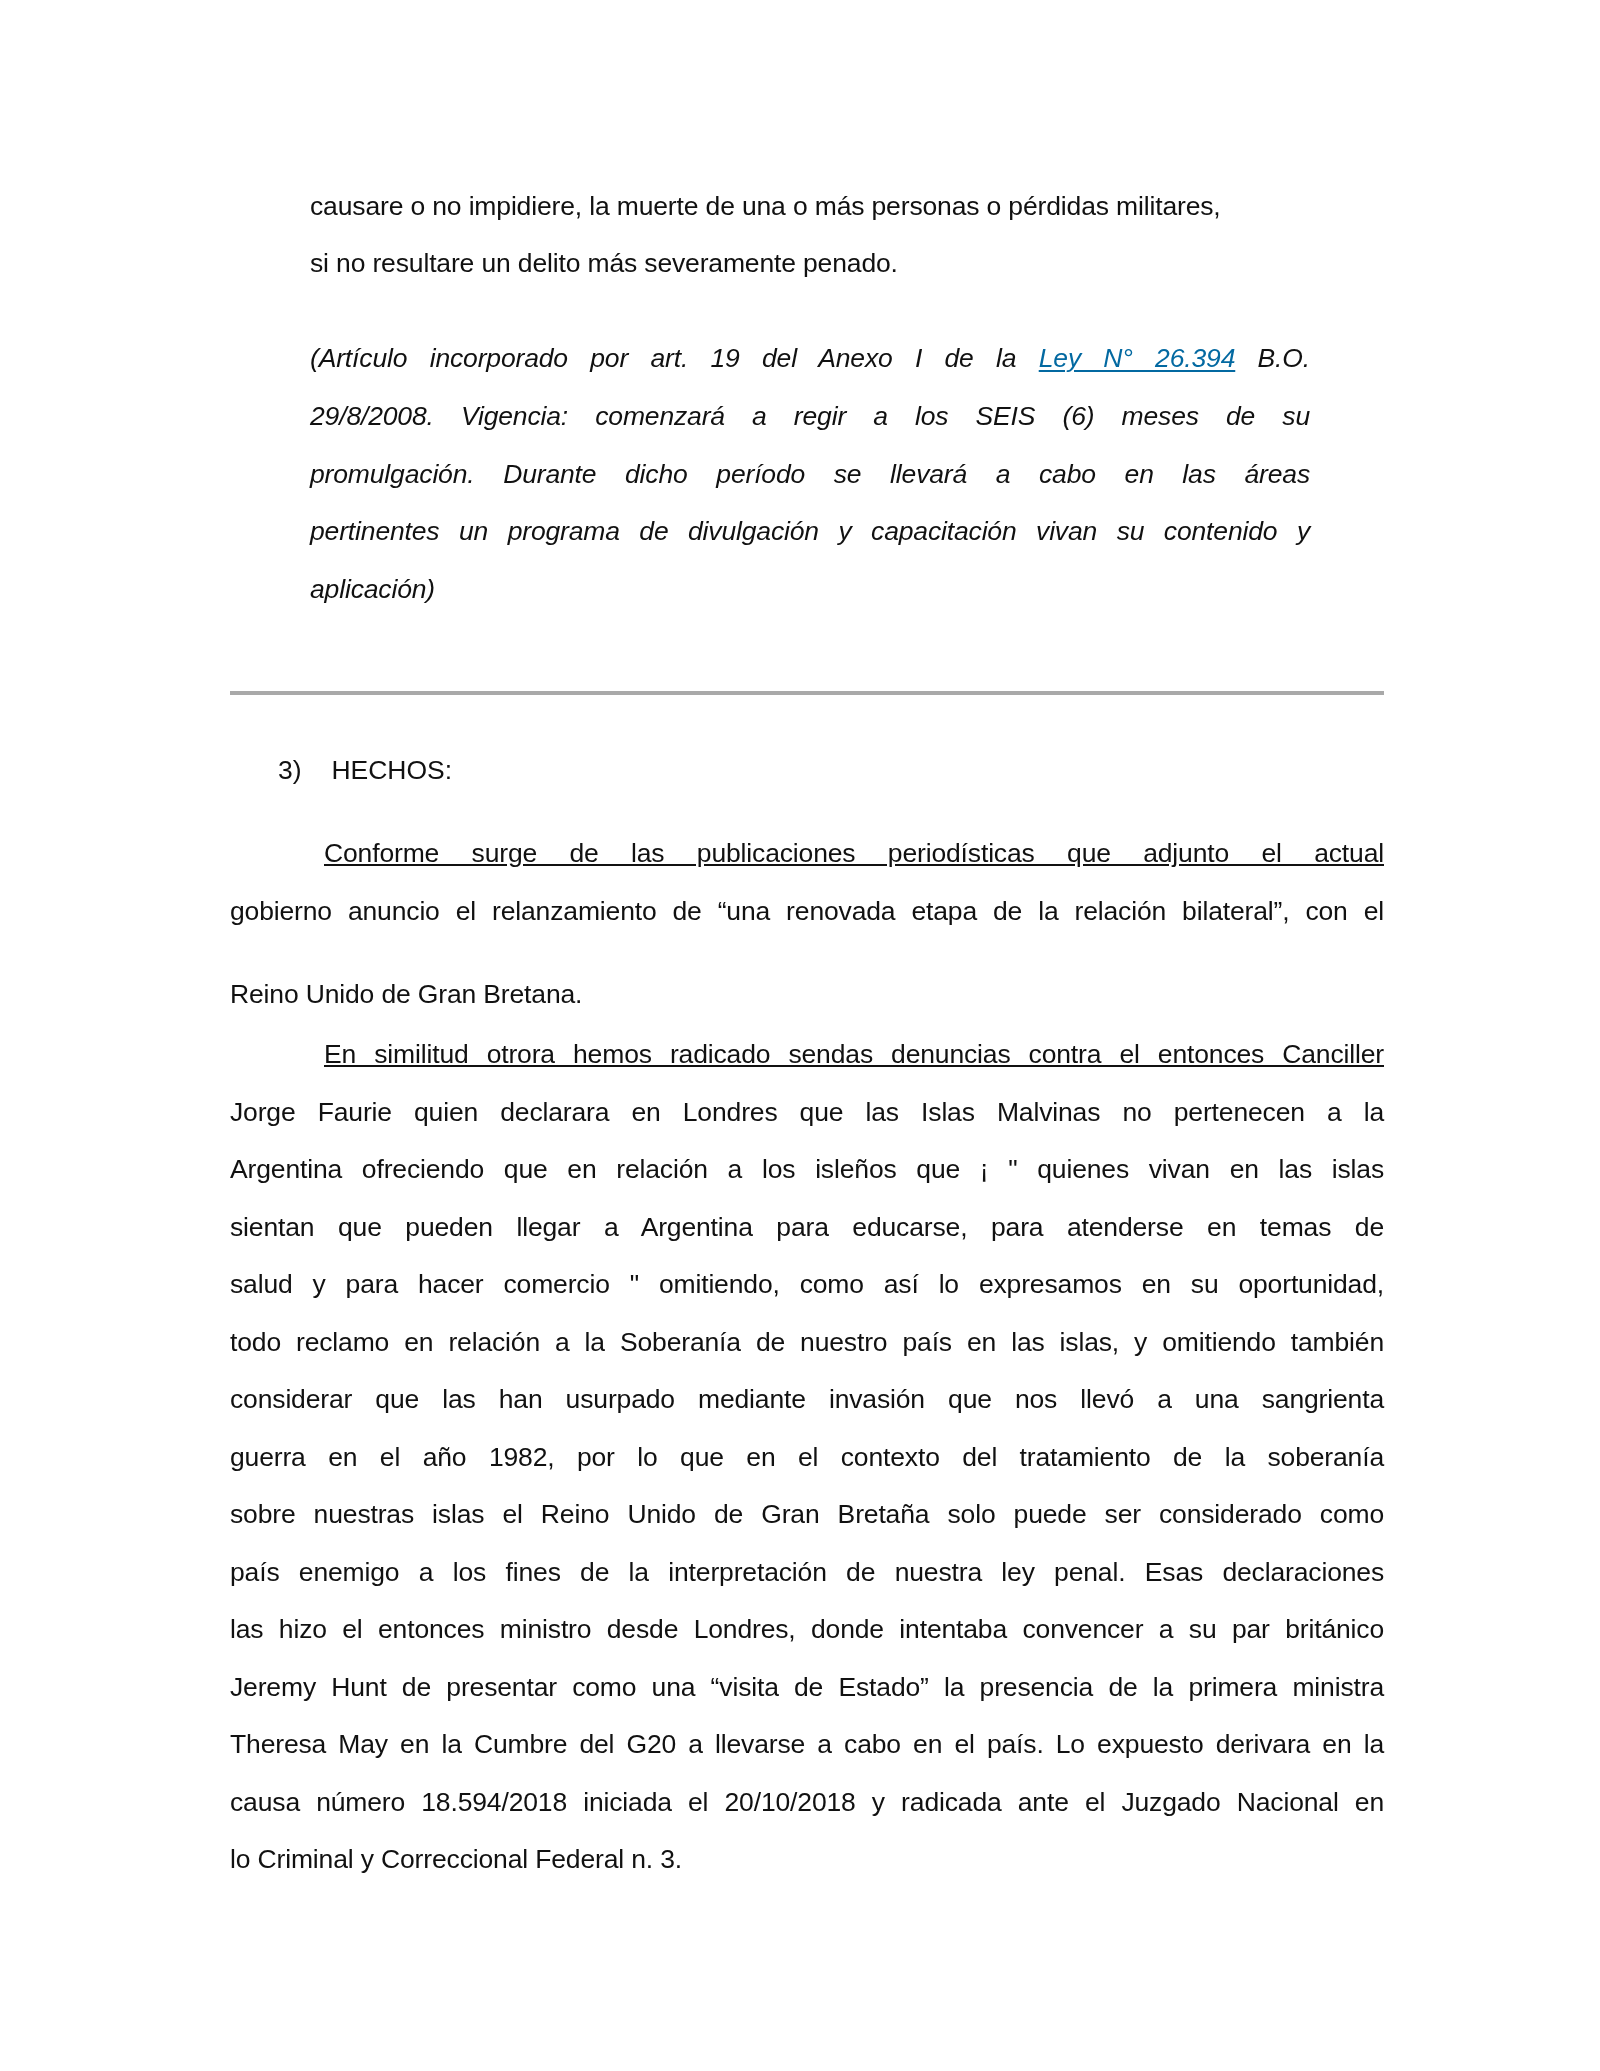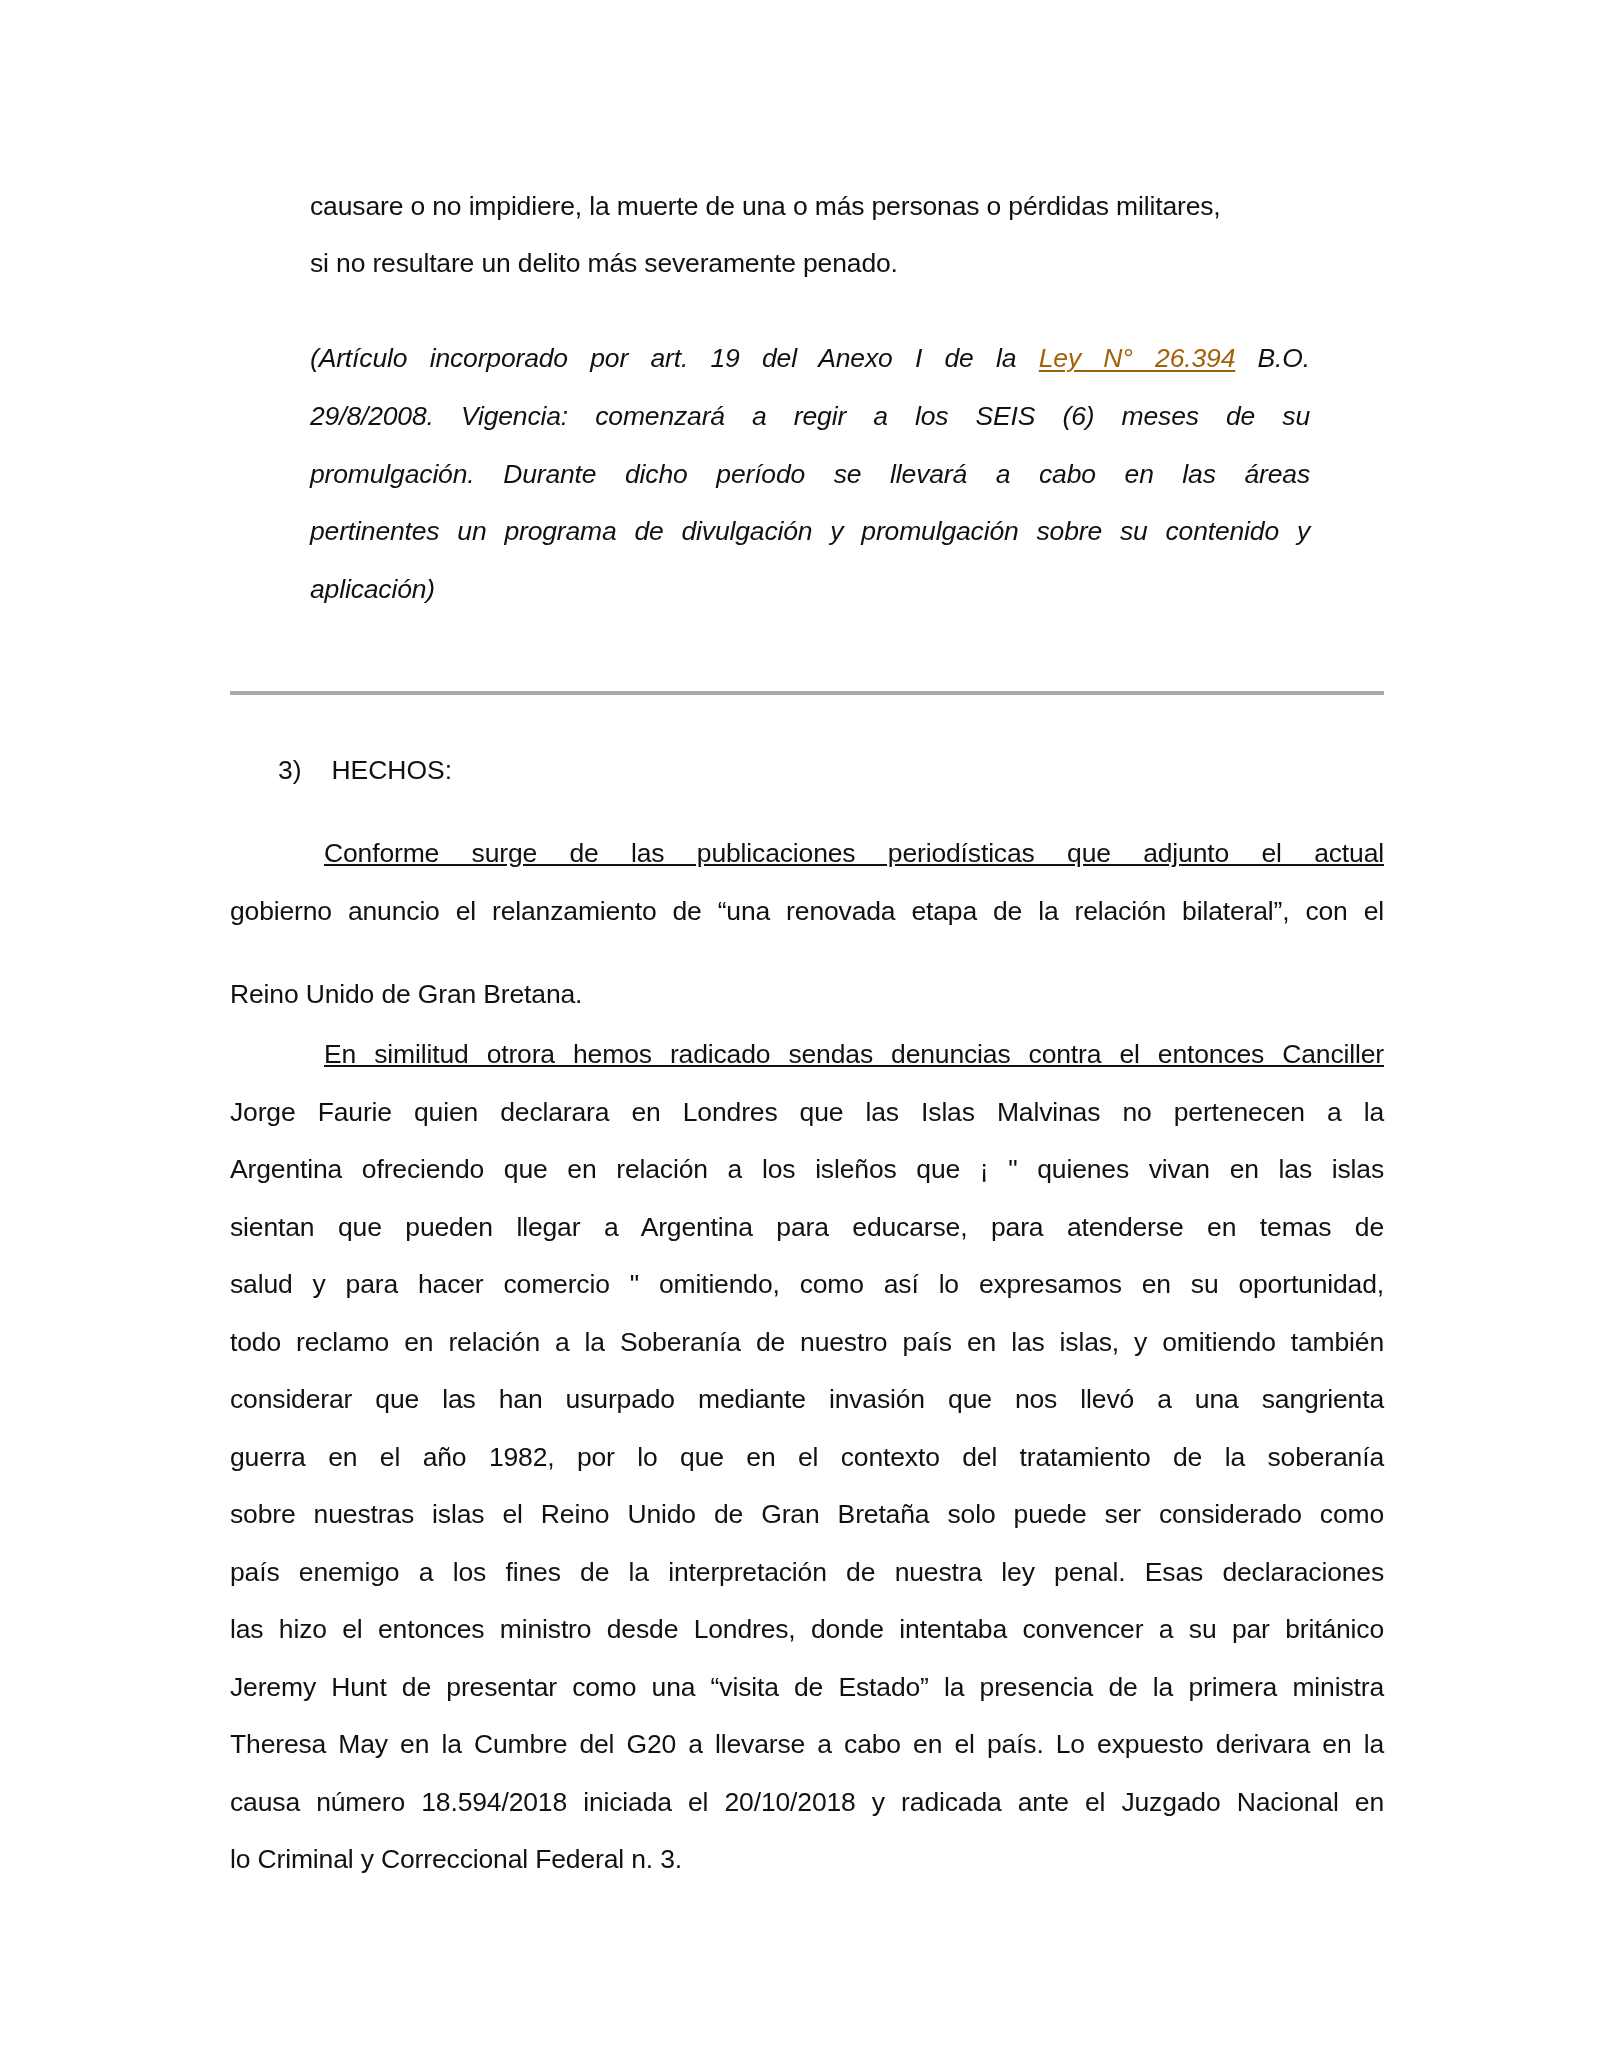--- a/index.html
+++ b/index.html
@@ -31,21 +31,21 @@
     .just {
       text-align: justify;
       text-align-last: justify;
       white-space: normal;
     }
     .italic { font-style: italic; }
     .quote-block .line { left: 302px; width: 1000px; }
     .body-block .line { left: 222px; width: 1154px; }
     .indent { padding-left: 94px; box-sizing: border-box; text-decoration: underline; }
     a.law-link {
-      color: #a16207;
+      color: #0369a1;
       text-decoration: underline;
       text-decoration-thickness: 2px;
       text-underline-offset: 3px;
     }
     .rule {
       position: absolute;
       left: 222px;
       top: 691px;
       width: 1154px;
       height: 4px;
@@ -71,21 +71,21 @@
     <div class="line" style="top:188px;">causare o no impidiere, la muerte de una o más personas o pérdidas militares,</div>
     <div class="line" style="top:245px;">si no resultare un delito más severamente penado.</div>
 
     <div class="line just italic" style="top:340px;">
       <span>(Artículo incorporado por art. 19 del Anexo I de la</span>
       <a class="law-link" href="#">Ley N° 26.394</a>
       <span>B.O.</span>
     </div>
     <div class="line just italic" style="top:398px;">29/8/2008. Vigencia: comenzará a regir a los SEIS (6) meses de su</div>
     <div class="line just italic" style="top:456px;">promulgación. Durante dicho período se llevará a cabo en las áreas</div>
-    <div class="line just italic" style="top:513px;">pertinentes un programa de divulgación y promulgación sobre su contenido y</div>
+    <div class="line just italic" style="top:513px;">pertinentes un programa de divulgación y capacitación vivan su contenido y</div>
     <div class="line italic" style="top:571px;">aplicación)</div>
   </div>
 
   <div class="rule"></div>
 
   <div class="heading">
     <span class="num">3)</span>
     <span>HECHOS:</span>
   </div>
 

